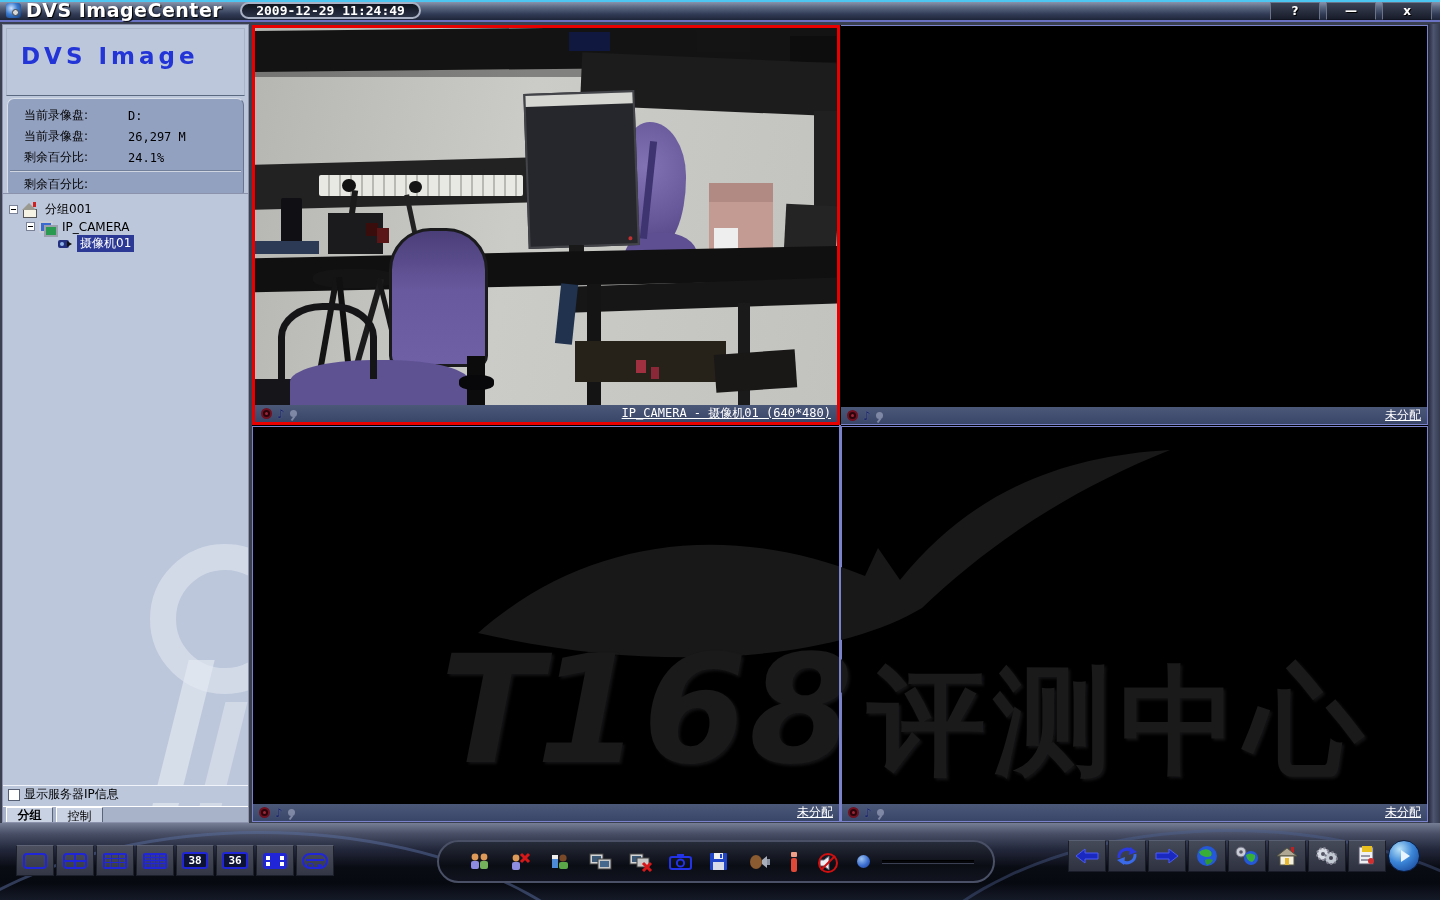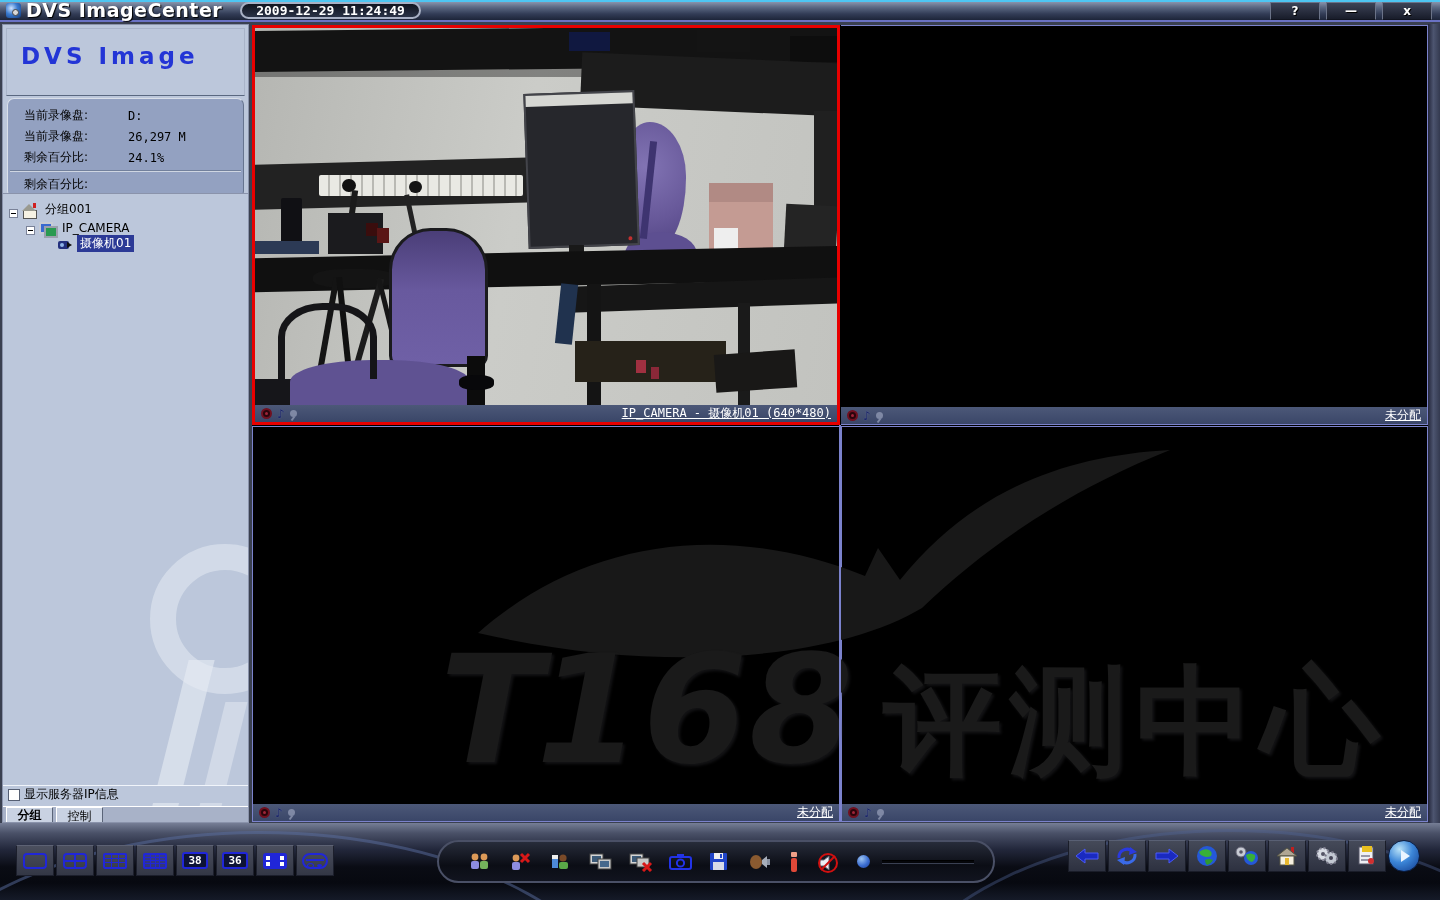--- a/index.html
+++ b/index.html
@@ -54,21 +54,21 @@
     border:1px solid #d9dfe9; border-right-color:#66748f; border-bottom-color:#66748f;
     border-radius:7px; padding:6px 0 2px 0;
   }
   .info-row { display:flex; height:21px; align-items:center; font-size:12px; color:#000; padding-left:16px; }
   .info-label { width:104px; }
   .info-value { font-family:"DejaVu Sans Mono","Liberation Mono",monospace; font-size:12px; }
   .info-sep { border-top:1px solid #72809c; border-bottom:1px solid #cfd6e2; margin:2px 2px; }
 
   
   .tree-box { position:absolute; left:0; top:168px; bottom:37px; width:100%; background:#bcc7db; border-top:1px solid #8a93ab; padding:7px 0 0 6px; }
-  .tree-row { display:flex; align-items:flex-end; height:17px; font-size:12px; color:#000; white-space:nowrap; }
+  .tree-row { display:flex; align-items:center; height:17px; font-size:12px; color:#000; white-space:nowrap; }
   .tree-indent { display:inline-block; }
   .expand-box { width:9px; height:9px; background:#fff; border:1px solid #7a8298; position:relative; margin-right:4px; flex:none; }
   .expand-box::after { content:""; position:absolute; left:1px; top:3px; width:5px; height:1px; background:#000; }
   .t-icon { width:16px; height:14px; position:relative; margin-right:4px; flex:none; }
   
   .home-ico::before { content:""; position:absolute; left:1px; top:6px; width:12px; height:7px; background:#f6f2e4; border:1px solid #555; }
   .home-ico::after { content:""; position:absolute; left:0px; top:0px; width:0; height:0;
      border-left:7px solid transparent; border-right:7px solid transparent; border-bottom:7px solid #9a9a90; }
   .home-flag { position:absolute; right:2px; top:-1px; width:3px; height:5px; background:#d02020; }
   
@@ -171,21 +171,21 @@
   .sc-floorblue { left:52%; top:68%; width:3%; height:16%; background:#20324e; transform:rotate(6deg); }
   .sc-darkcorner { left:0; top:93%; width:22%; height:7%; background:#16161a; }
 
   
   .watermark { position:absolute; left:178px; top:438px; width:1100px; height:350px; z-index:6; pointer-events:none; color:#1a1a1a; }
   .wm-swoosh { position:absolute; left:40px; top:-15px; }
   .wm-text { position:absolute; left:10px; top:160px; white-space:nowrap;
      font-weight:bold; font-style:italic; text-shadow:2px 2px 3px rgba(70,70,75,0.28); }
   .wm-t { font-size:150px; letter-spacing:-6px; }
   .wm-168 { font-size:150px; letter-spacing:2px; }
-  .wm-cn { font-size:118px; font-style:normal; letter-spacing:8px; margin-left:28px; }
+  .wm-cn { font-size:118px; font-style:normal; letter-spacing:8px; margin-left:12px; }
   .bdiv { position:absolute; left:587px; top:400px; bottom:0; width:2px; background:#7b82cc; z-index:7; }
 
   
   .frame-right { position:absolute; right:0; top:0; width:12px; height:799px;
      background:linear-gradient(90deg,#23263a,#4d5570 45%,#343a50); }
 
   
   .toolbar { position:absolute; left:0; top:823px; width:1440px; height:77px; overflow:hidden;
      background:linear-gradient(180deg,#767e96 0px,#4a5168 10px,#23283c 26px,#0a0c14 44px,#070910 60px,#151a28 77px); }
   .tb-arc1 { position:absolute; left:-120px; top:8px; width:760px; height:420px; border-radius:50%;

